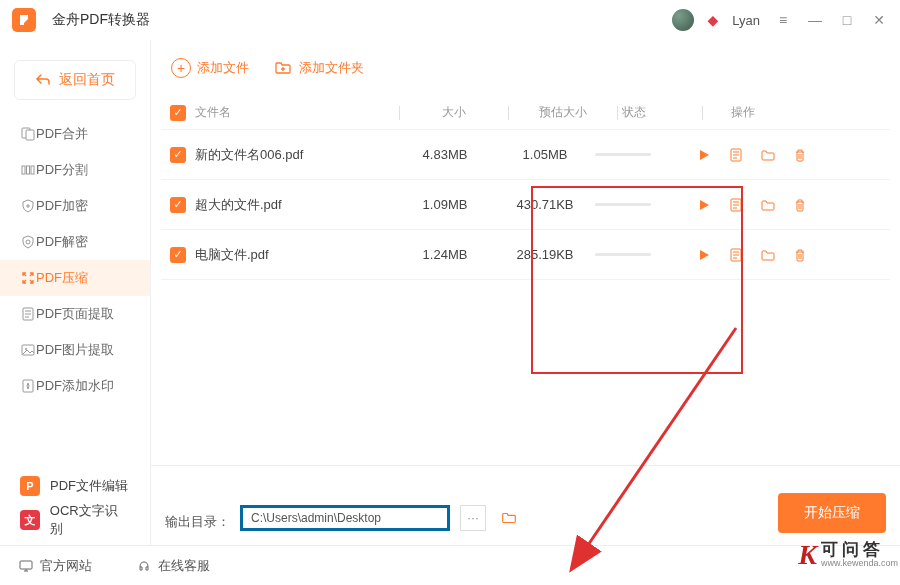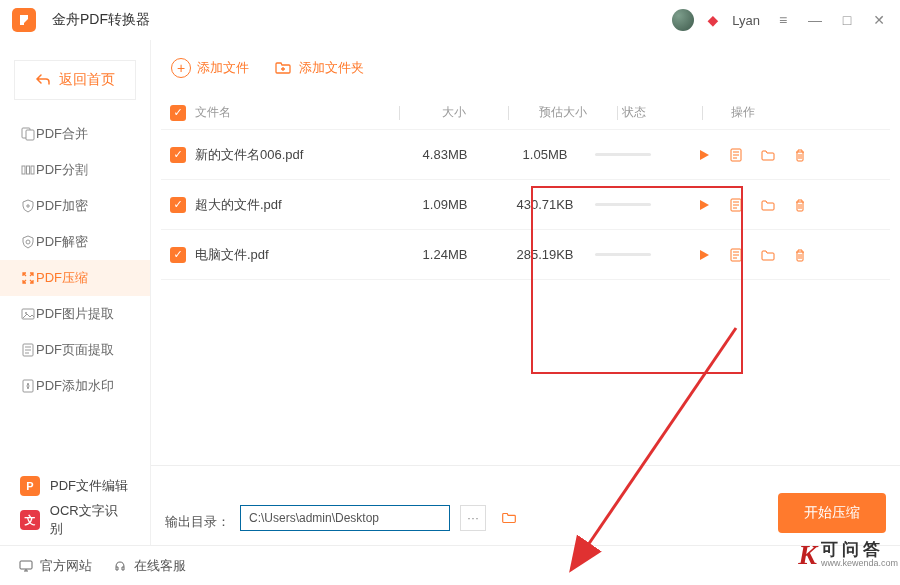--- a/index.html
+++ b/index.html
@@ -11,21 +11,21 @@
 .app-title { font-size: 14px; color: #333; }
 .titlebar-right { display: flex; align-items: center; gap: 14px; }
 .avatar { width: 22px; height: 22px; border-radius: 50%; background: radial-gradient(circle at 30% 30%, #7d9e8c, #3e5a4c); }
 .gem { color: #e63946; font-size: 14px; }
 .username { font-size: 13px; color: #555; }
 .win-btn { width: 18px; height: 18px; display: flex; align-items: center; justify-content: center; color: #888; cursor: pointer; font-size: 14px; }
 
 .body { display: flex; height: 505px; }
 
 .sidebar { width: 150px; display: flex; flex-direction: column; padding-top: 12px; }
-.back-btn { margin: 8px 14px 16px; height: 40px; border: 1px solid #eee; border-radius: 0; display: flex; align-items: center; justify-content: center; gap: 8px; color: #ff7a2d; font-size: 14px; cursor: pointer; }
+.back-btn { margin: 8px 14px 16px; height: 40px; border: 1px solid #eee; border-radius: 6px; display: flex; align-items: center; justify-content: center; gap: 8px; color: #ff7a2d; font-size: 14px; cursor: pointer; }
 .nav-item { height: 36px; display: flex; align-items: center; padding: 0 20px; font-size: 13px; color: #666; cursor: pointer; }
 .nav-item.active { background: #fff3ea; color: #ff7a2d; }
 .nav-icon { width: 16px; height: 16px; display: flex; align-items: center; justify-content: center; }
 .sidebar-spacer { flex: 1; }
 .sidebar-bottom { padding: 0 0 8px; }
 .tool-item { height: 34px; display: flex; align-items: center; gap: 10px; padding: 0 20px; font-size: 13px; color: #444; cursor: pointer; }
 .tool-badge { width: 20px; height: 20px; border-radius: 4px; display: flex; align-items: center; justify-content: center; color: #fff; font-size: 11px; font-weight: bold; }
 .tool-badge.orange { background: #ff7a2d; }
 .tool-badge.red { background: #e63946; }
 
@@ -47,26 +47,26 @@
 .th-ops, .td-ops { flex: 1; display: flex; gap: 14px; align-items: center; padding-left: 24px; }
 .divider { width: 1px; height: 14px; background: #e0e0e0; margin: 0 4px; }
 .chk { width: 16px; height: 16px; background: #ff7a2d; border-radius: 3px; display: flex; align-items: center; justify-content: center; color: #fff; font-size: 11px; }
 .progress { width: 56px; height: 3px; background: #e8e8e8; border-radius: 2px; }
 .op-ico { width: 18px; height: 18px; color: #ff7a2d; cursor: pointer; display: flex; align-items: center; justify-content: center; }
 
 .highlight-box { position: absolute; border: 2px solid #e03131; top: 90px; left: 380px; width: 212px; height: 188px; pointer-events: none; }
 
 .footer { height: 80px; border-top: 1px solid #eee; display: flex; align-items: flex-end; padding: 0 14px 14px; gap: 10px; position: relative; }
 .output-label { font-size: 13px; color: #555; }
-.output-path { width: 210px; height: 26px; border: 1px solid #0369a1; font-size: 12px; padding: 0 8px; color: #555; background: #fff; display: flex; align-items: center; }
+.output-path { width: 210px; height: 26px; border: 3px solid #0369a1; font-size: 12px; padding: 0 8px; color: #555; background: #fff; display: flex; align-items: center; }
 .path-btn { width: 26px; height: 26px; border: 1px solid #ddd; display: flex; align-items: center; justify-content: center; font-size: 12px; color: #888; cursor: pointer; }
 .folder-btn { width: 26px; height: 26px; display: flex; align-items: center; justify-content: center; color: #ff7a2d; cursor: pointer; }
 .start-btn { position: absolute; right: 14px; bottom: 12px; width: 108px; height: 40px; background: #ff7a2d; color: #fff; border: none; border-radius: 4px; font-size: 14px; cursor: pointer; }
 
-.bottom-bar { height: 40px; border-top: 1px solid #eee; display: flex; align-items: center; gap: 20px; padding: 0 18px; font-size: 13px; color: #555; }
+.bottom-bar { height: 40px; border-top: 1px solid #eee; display: flex; align-items: center; gap: 44px; padding: 0 18px; font-size: 13px; color: #555; }
 .bottom-link { display: flex; align-items: center; gap: 6px; cursor: pointer; }
 
 .arrow { position: absolute; top: 278px; left: 405px; width: 200px; height: 260px; pointer-events: none; }
 
 .watermark { position: absolute; right: 2px; bottom: 14px; display: flex; align-items: center; gap: 4px; pointer-events: none; }
 .wm-k { font-family: Georgia, serif; font-size: 28px; font-weight: bold; color: #c02020; font-style: italic; }
 .wm-text { display: flex; flex-direction: column; line-height: 1.1; }
 .wm-cn { font-size: 17px; color: #333; font-weight: bold; letter-spacing: 4px; }
 .wm-en { font-size: 9px; color: #888; }
 
@@ -144,35 +144,35 @@
       <span class="nav-icon">
           <svg width="16" height="16" viewBox="0 0 16 16">
             <path d="M3 3 L6 6 M3 6 L3 3 L6 3 M13 13 L10 10 M13 10 L13 13 L10 13 M3 13 L6 10 M3 10 L3 13 L6 13 M13 3 L10 6 M10 3 L13 3 L13 6" stroke="#ff7a2d" stroke-width="1.3" fill="none"></path>
           </svg>
         </span>
       <span>PDF压缩</span>
     </div>
     <div class="nav-item">
       <span class="nav-icon">
           <svg width="16" height="16" viewBox="0 0 16 16">
+            <rect x="3" y="2" width="10" height="12" rx="1" stroke="#999" fill="none"></rect>
+            <path d="M5 5 L11 5 M5 8 L11 8 M5 11 L9 11" stroke="#999"></path>
+          </svg>
+        </span>
+      <span>PDF页面提取</span>
+    </div>
+    <div class="nav-item">
+      <span class="nav-icon">
+          <svg width="16" height="16" viewBox="0 0 16 16">
             <rect x="2" y="3" width="12" height="10" rx="1" stroke="#999" fill="none"></rect>
             <circle cx="6" cy="7" r="1" fill="#999"></circle>
             <path d="M3 12 L7 8 L10 11 L12 9 L14 11" stroke="#999" fill="none"></path>
           </svg>
         </span>
       <span>PDF图片提取</span>
-    </div>
-    <div class="nav-item">
-      <span class="nav-icon">
-          <svg width="16" height="16" viewBox="0 0 16 16">
-            <rect x="3" y="2" width="10" height="12" rx="1" stroke="#999" fill="none"></rect>
-            <path d="M5 5 L11 5 M5 8 L11 8 M5 11 L9 11" stroke="#999"></path>
-          </svg>
-        </span>
-      <span>PDF页面提取</span>
     </div>
     <div class="nav-item">
       <span class="nav-icon">
           <svg width="16" height="16" viewBox="0 0 16 16">
             <rect x="3" y="2" width="10" height="12" rx="1" stroke="#999" fill="none"></rect>
             <path d="M8 5 Q6 8 8 11 Q10 8 8 5" stroke="#999" fill="none"></path>
           </svg>
         </span>
       <span>PDF添加水印</span>
     </div>

